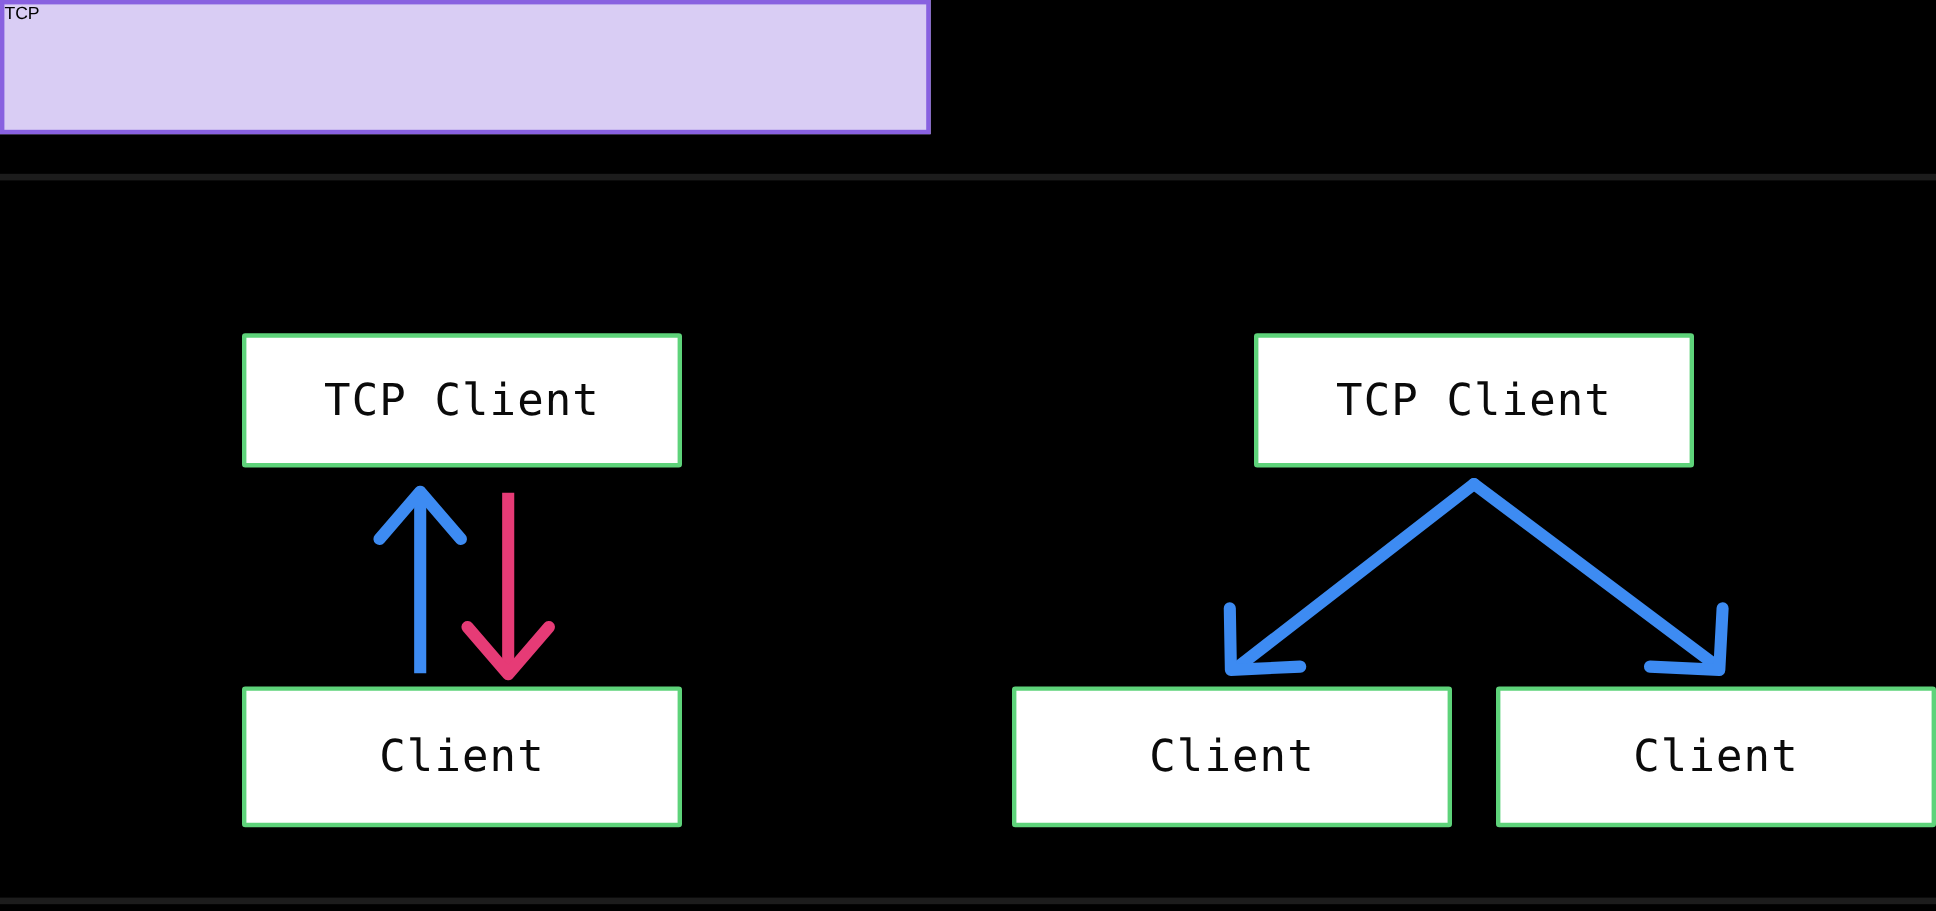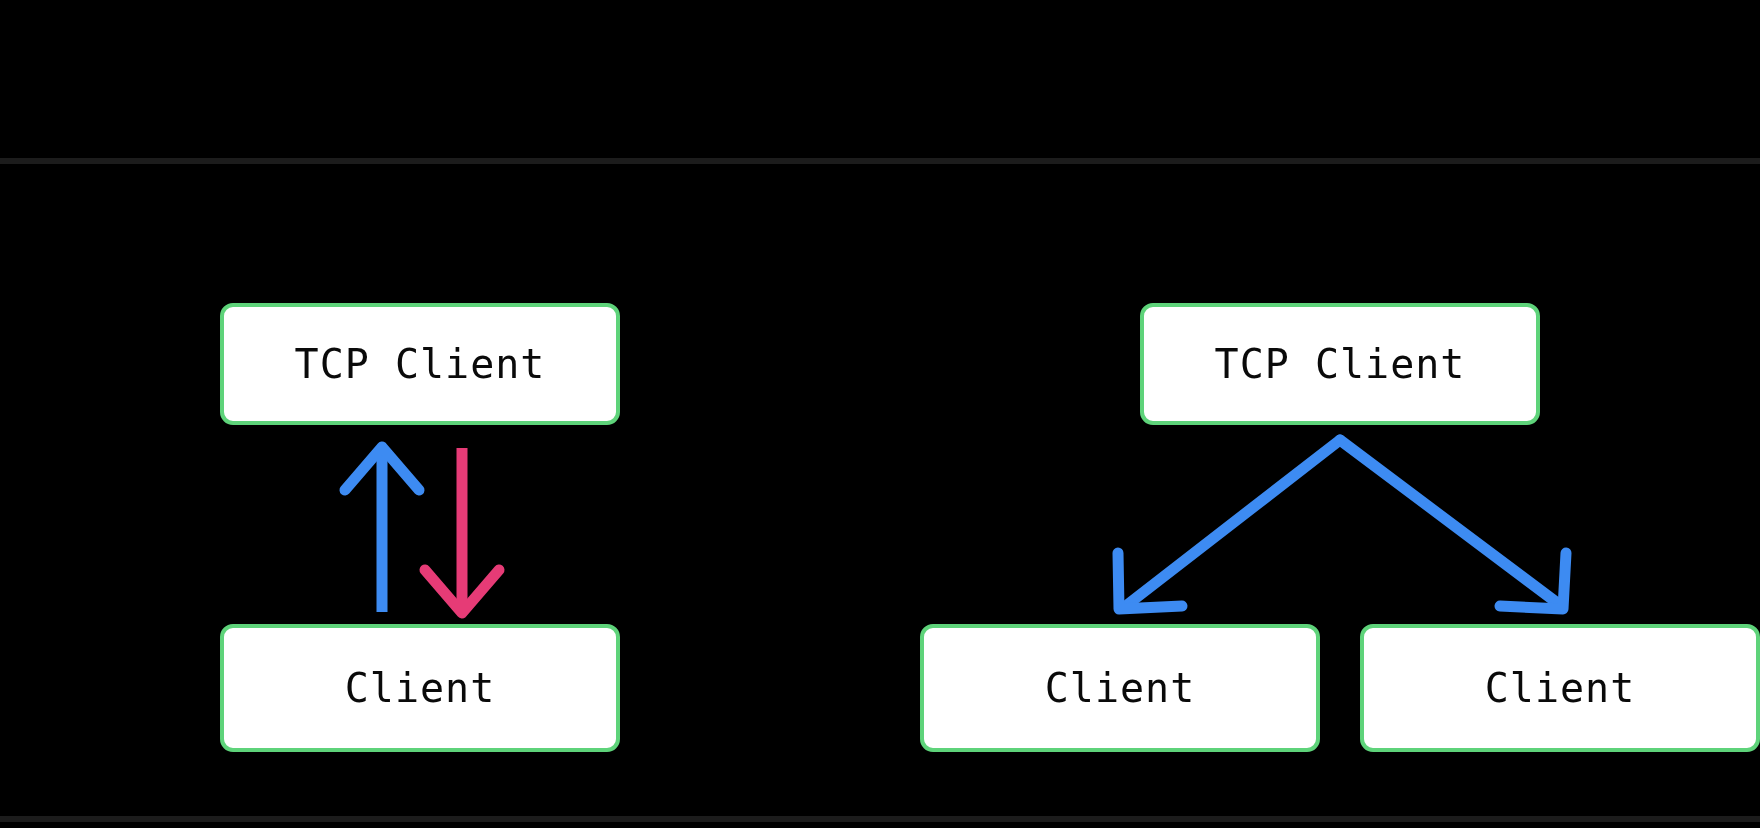--- a/index.html
+++ b/index.html
@@ -47,21 +47,21 @@
   }
   #rule-top { top: 158px; }
   #rule-bottom { top: 816px; }
 
   
   .node {
     position: absolute;
     box-sizing: border-box;
     background: #ffffff;
     border: 4px solid #5ed37a;
-    border-radius: 13px;
+    border-radius: 3px;
     display: flex;
     align-items: center;
     justify-content: center;
     font-family: "DejaVu Sans Mono", "Liberation Mono", monospace;
     font-size: 40px;
     font-weight: 500;
     color: #0a0a0a;
     letter-spacing: 1px;
   }
 
@@ -79,20 +79,23 @@
     width: 1760px;
     height: 828px;
     pointer-events: none;
   }
 </style>
 </head>
 <body>
 
 <div id="canvas">
 
+  <div id="tcp-header">
+    <span>TCP</span>
+  </div>
 
 
   <div id="rule-top" class="hrule"></div>
   <div id="rule-bottom" class="hrule"></div>
 
   <div id="tcp-top-node" class="node">
     <span>TCP Client</span>
   </div>
 
   <div id="tcp-bottom-node" class="node">

